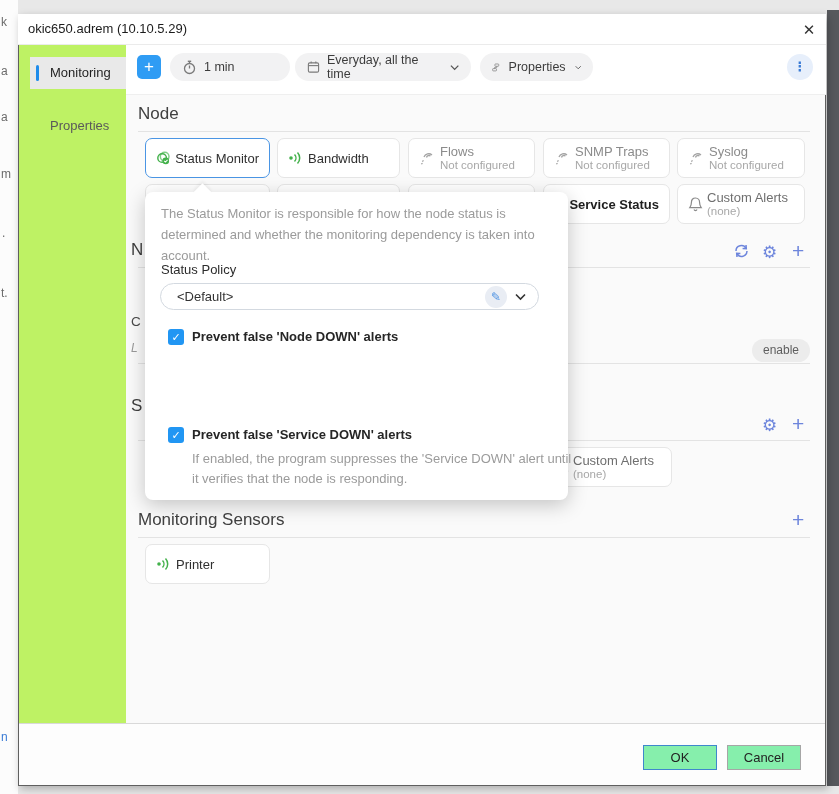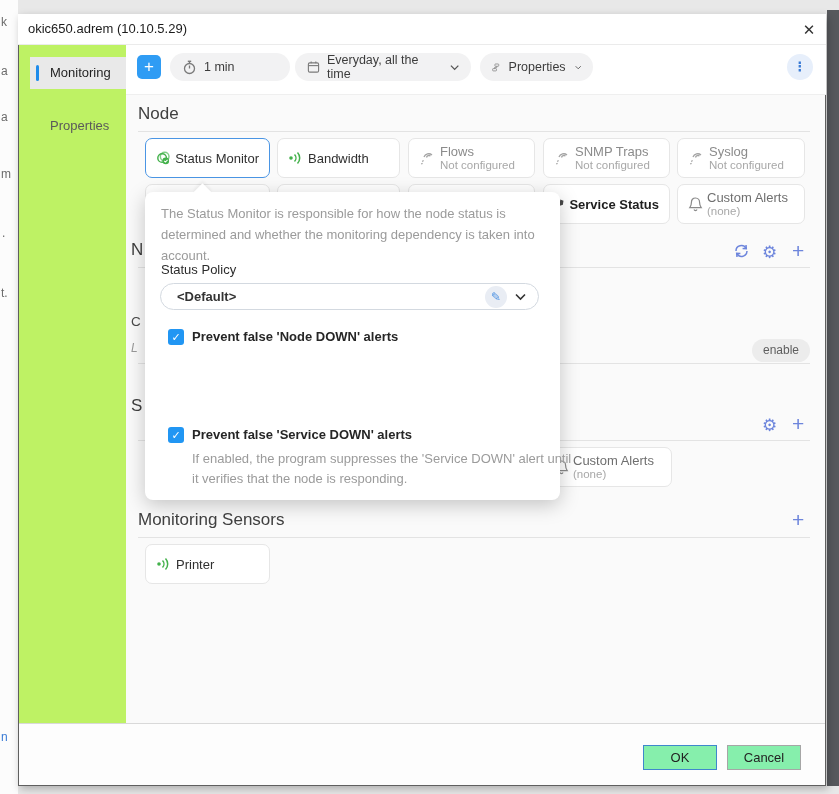--- a/index.html
+++ b/index.html
@@ -33,25 +33,25 @@
   .tile .t-label.gray{color:#8b8b8b;}
   .tile .t-sub{font-size:11.5px;color:#a8a8a8;line-height:13px;white-space:nowrap;}
   .tile .two{display:flex;flex-direction:column;justify-content:center;}
   .icon-blue{color:#6d85dc;font-size:17px;cursor:pointer;}
   .plus-thin{color:#6d85dc;font-size:21px;font-weight:300;line-height:18px;cursor:pointer;}
   .enable-pill{left:752px;top:339px;width:58px;height:23px;background:#ececec;border-radius:12px;font-size:12px;color:#5e5e5e;text-align:center;line-height:23px;cursor:pointer;}
   .frag-head{font-size:17px;color:#3f3f3f;}
   .frag-mid{font-size:13.5px;color:#4a4a4a;}
   .frag-italic{font-size:12px;color:#9a9a9a;font-style:italic;}
   
-  .popover{left:145px;top:192px;width:415px;height:308px;background:#fff;border-radius:8px;box-shadow:0 5px 20px rgba(0,0,0,.22);z-index:20;}
+  .popover{left:145px;top:192px;width:415px;height:308px;background:#fff;border-radius:8px;box-shadow:0 5px 20px rgba(0,0,0,.22);z-index:20;padding-left:8px;}
   .pop-arrow{left:196px;top:186px;width:13px;height:13px;background:#fff;transform:rotate(45deg);z-index:21;box-shadow:-2px -2px 3px rgba(0,0,0,.05);}
   .pop-desc{color:#9b9b9b;font-size:13px;line-height:21px;}
   .pop-label{font-size:13px;color:#2c2c2c;}
-  .pop-select{left:15px;top:91px;width:379px;height:27px;border:1px solid #d3d9e0;border-radius:14px;background:#fff;box-sizing:border-box;display:flex;align-items:center;cursor:pointer;font-weight:bold;}
+  .pop-select{left:15px;top:91px;width:379px;height:27px;border:1px solid #d3d9e0;border-radius:14px;background:#fff;box-sizing:border-box;display:flex;align-items:center;cursor:pointer;}
   .pop-select .val{font-size:13px;color:#333;margin-left:16px;flex:1;}
   .pencil-circle{width:22px;height:22px;border-radius:50%;background:#e9edf4;color:#4a90e2;font-size:12px;text-align:center;line-height:22px;margin-right:8px;cursor:pointer;}
   .checkbox{position:absolute;width:16px;height:16px;background:#2196f3;border-radius:3px;color:#fff;font-size:11px;line-height:16px;text-align:center;cursor:pointer;}
   .cb-label{position:absolute;font-size:13px;font-weight:bold;color:#262626;}
   .cb-desc{position:absolute;font-size:13px;color:#9b9b9b;line-height:20px;}
   
   .footer{left:19px;top:723px;width:806px;height:62px;background:#fdfdfd;border-top:1px solid #d9d9d9;box-sizing:border-box;}
   .btn{position:absolute;top:745px;width:74px;height:25px;background:#86efac;font-size:13px;color:#222;text-align:center;line-height:23px;box-sizing:border-box;cursor:pointer;}
   .btn.ok{left:643px;border:1px solid #3f87cc;}
   .btn.cancel{left:727px;border:1px solid #a6a6a6;}

